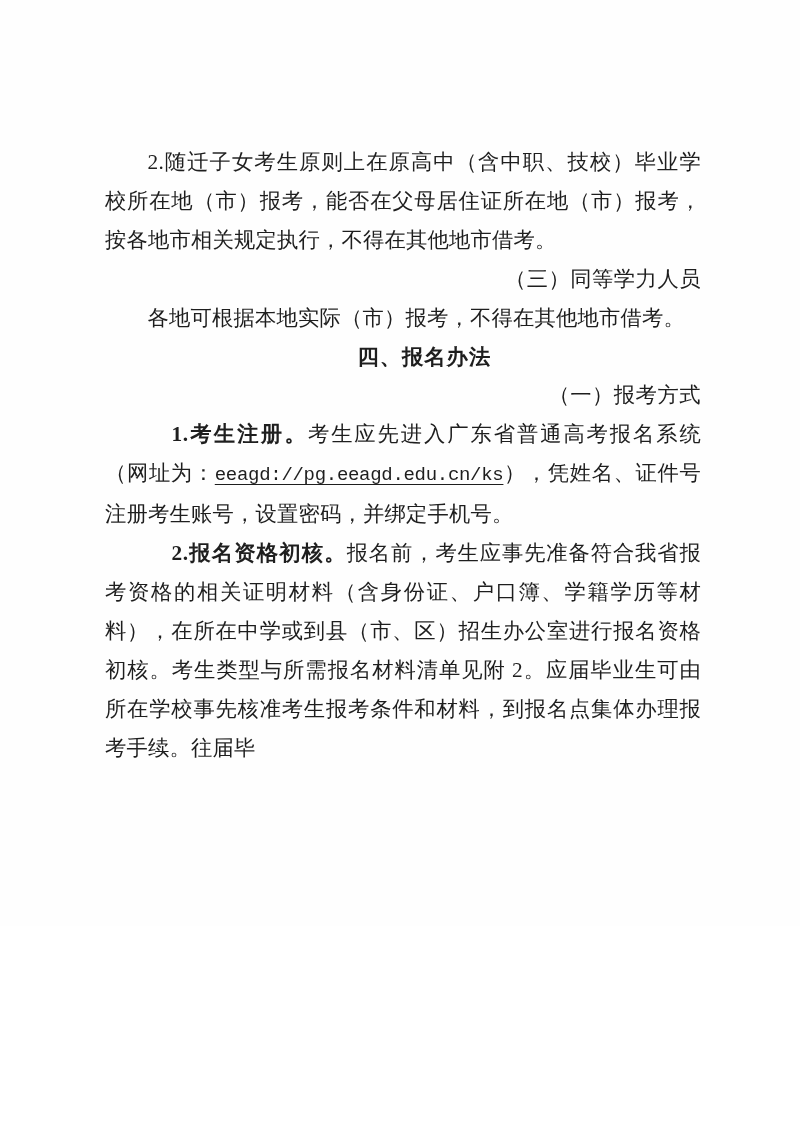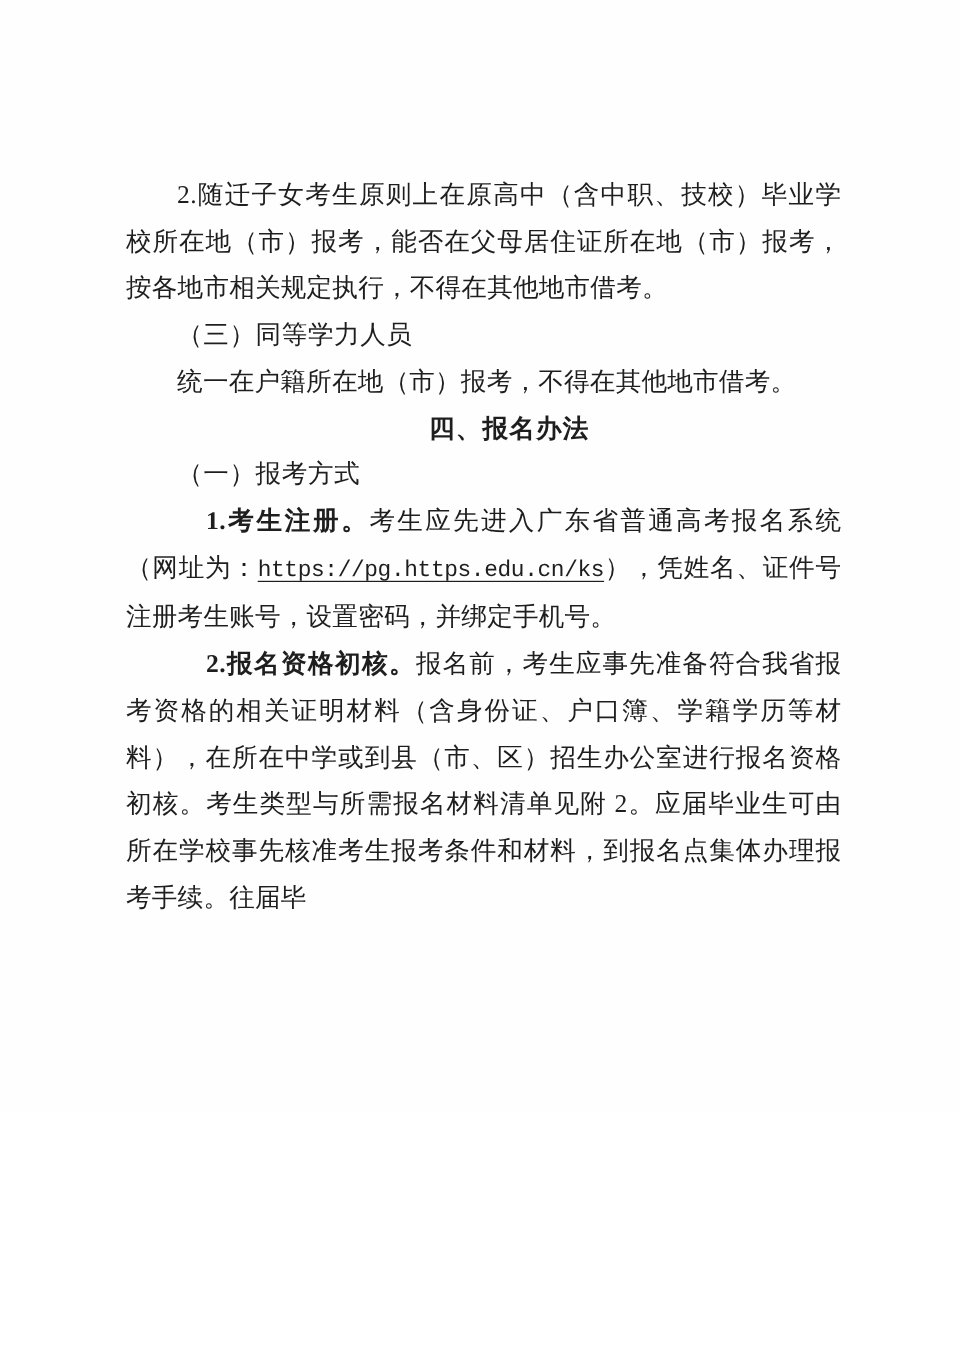--- a/index.html
+++ b/index.html
@@ -30,21 +30,21 @@
     text-indent: 2em;
     letter-spacing: 0.2px;
   }
   p.heading-hei {
     font-family: "Liberation Sans", "DejaVu Sans", sans-serif;
     font-weight: 700;
     text-align: center;
     letter-spacing: 1px;
   }
   p.heading-kai {
-    text-align: left;
+    text-align: right;
     letter-spacing: 0.5px;
   }
   .content strong {
     font-weight: 700;
     letter-spacing: 0.5px;
     margin-left: 24px;
   }
   a.url {
     font-family: "Liberation Mono", "DejaVu Sans Mono", monospace;
     font-size: 19px;
@@ -68,28 +68,28 @@
 </head>
 <body>
 
 <div class="page">
   <div class="content">
 
     <p>2.随迁子女考生原则上在原高中（含中职、技校）毕业学校所在地（市）报考，能否在父母居住证所在地（市）报考，按各地市相关规定执行，不得在其他地市借考。</p>
 
     <p class="heading-kai">（三）同等学力人员</p>
 
-    <p>统一在户籍所在地（市）报考，不得在其他地市借考。</p>
+    <p>各地可根据本地实际（市）报考，不得在其他地市借考。</p>
 
     <p class="heading-hei">四、报名办法</p>
 
     <p class="heading-kai">（一）报考方式</p>
 
 
 
-    <p><strong>1.考生注册。</strong><span>考生应先进入广东省普通高考报名系统（网址为：</span><a class="url">https://pg.https.edu.cn/ks</a><span>），凭姓名、证件号注册考生账号，设置密码，并绑定手机号。</span></p>
+    <p><strong>1.考生注册。</strong><span>考生应先进入广东省普通高考报名系统（网址为：</span><a class="url">eeagd://pg.eeagd.edu.cn/ks</a><span>），凭姓名、证件号注册考生账号，设置密码，并绑定手机号。</span></p>
 
     <p><strong>2.报名资格初核。</strong><span>报名前，考生应事先准备符合我省报考资格的相关证明材料（含身份证、户口簿、学籍学历等材料），在所在中学或到县（市、区）招生办公室进行报名资格初核。考生类型与所需报名材料清单见附 2。应届毕业生可由所在学校事先核准考生报考条件和材料，到报名点集体办理报考手续。往届毕</span></p>
 
   </div>
 
   <div class="footer">第7页，共49页</div>
 </div>
 
 </body></html>

